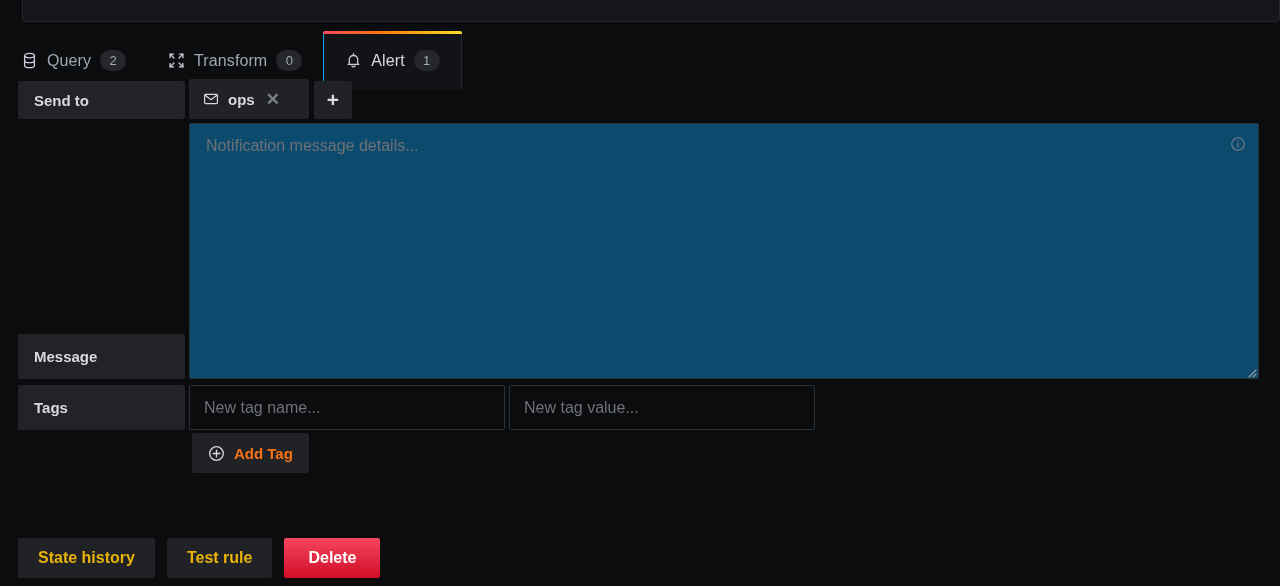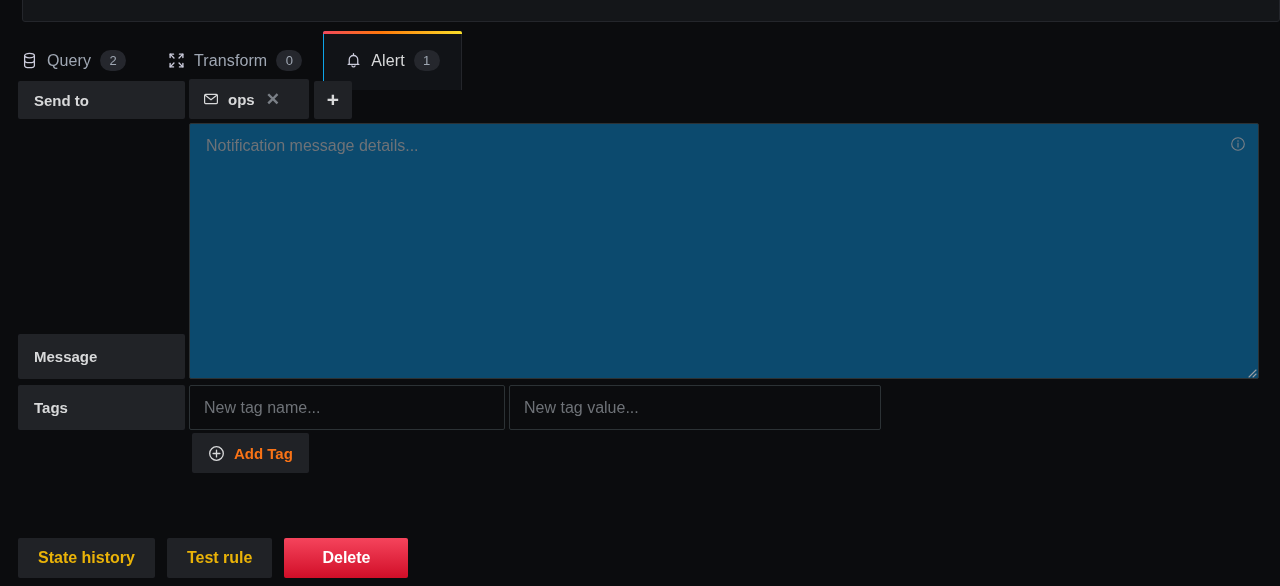--- a/index.html
+++ b/index.html
@@ -216,21 +216,21 @@
     border-radius: 2px;
     color: #d8d9da;
     font-size: 16px;
     font-family: "Liberation Sans", sans-serif;
     padding: 4px 14px;
     outline: none;
     margin-left: 2px;
   }
   .tag-input::placeholder { color: #6e7277; }
   #tag-name-input { width: 316px; }
-  #tag-value-input { width: 372px; }
+  #tag-value-input { width: 306px; }
 
   
   #add-tag-button {
     position: absolute;
     left: 192px;
     top: 354px;
     height: 40px;
     background: #202226;
     border: none;
     border-radius: 2px;
@@ -264,21 +264,21 @@
     color: #eab308;
     background: #202226;
     cursor: pointer;
     font-family: "Liberation Sans", sans-serif;
     display: flex;
     align-items: center;
   }
   .footer-btn.danger {
     background: linear-gradient(180deg, #f5445c 0%, #d10e28 100%);
     color: #ffffff;
-    padding: 0 38px;
+    padding: 0 24px;
   }
 </style>
 </head>
 <body>
 
 <div id="top-panel-strip"></div>
 
 <div id="tab-bar">
 
   <div class="tab">

